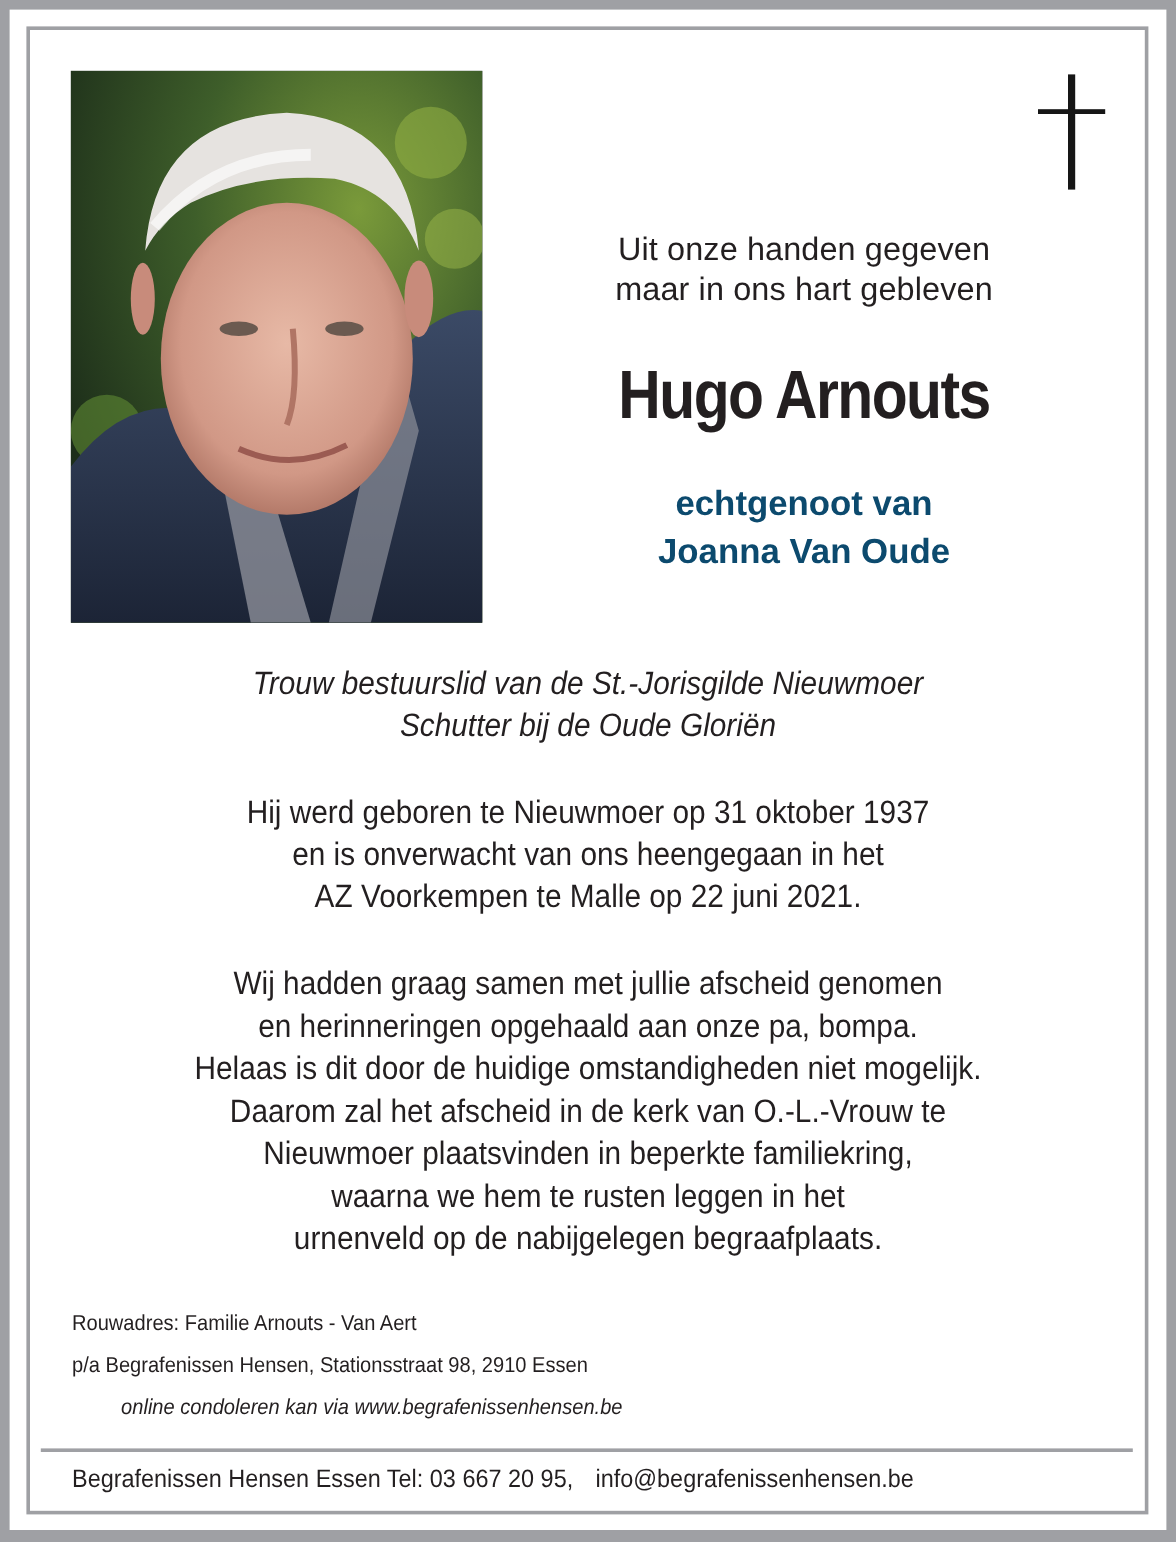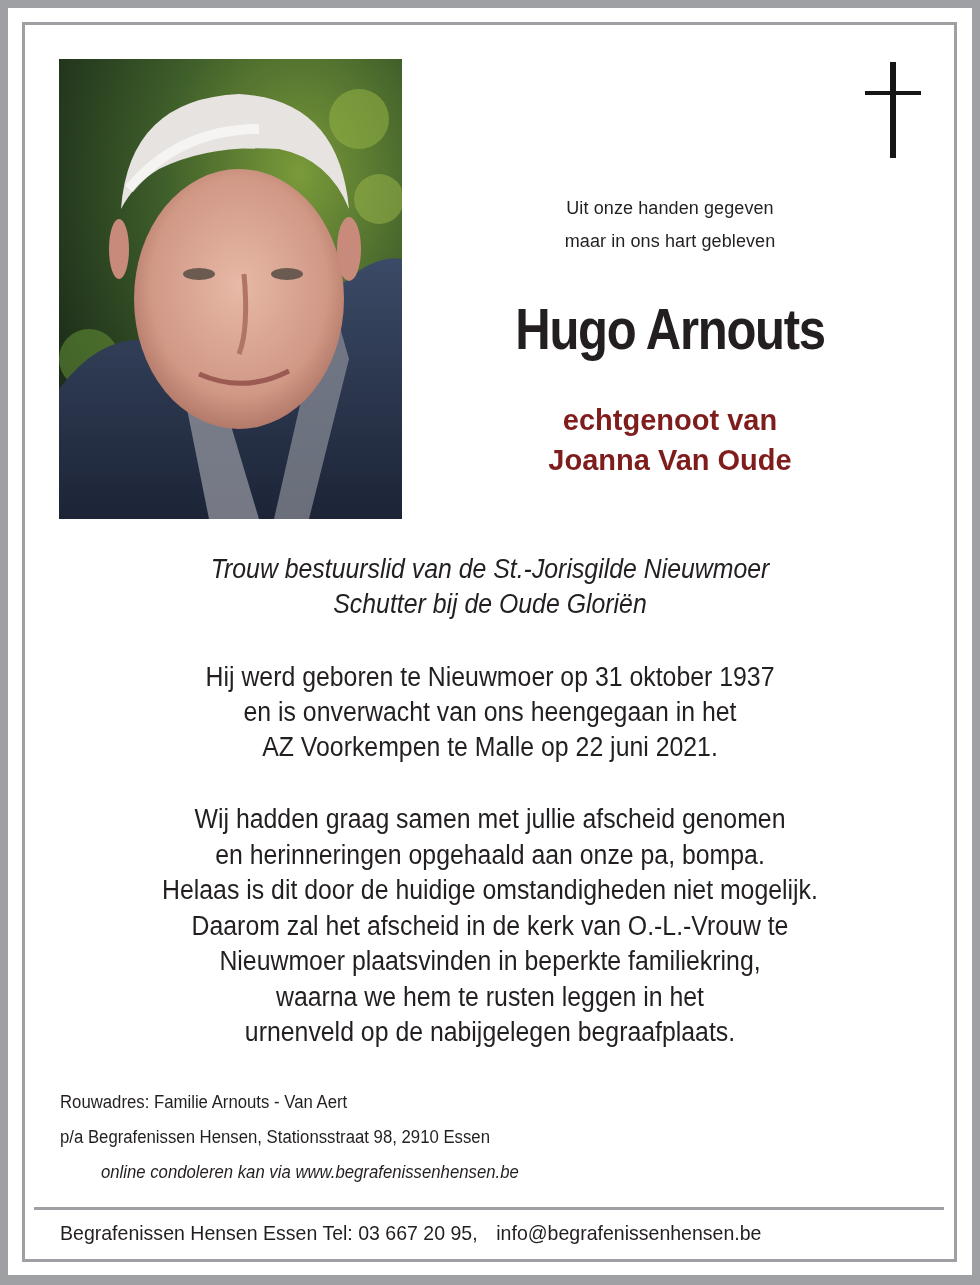--- a/index.html
+++ b/index.html
@@ -17,30 +17,30 @@
   .portrait {
     position:absolute; left:59px; top:59px; width:343px; height:460px; overflow:hidden;
     background:#2b3a2a;
   }
   .portrait svg { display:block; }
   .cross { position:absolute; left:865px; top:62px; width:56px; height:96px; }
   .cross .v { position:absolute; left:25px; top:0; width:6px; height:96px; background:#161616; }
   .cross .h { position:absolute; left:0; top:29px; width:56px; height:4px; background:#161616; }
   .motto {
     position:absolute; left:440px; top:192px; width:460px; text-align:center;
-    font-size:18px; line-height:33px; color:#231f20; letter-spacing:0.1px;
+    font-size:27px; line-height:33px; color:#231f20; letter-spacing:0.1px;
   }
   .name {
     position:absolute; left:440px; top:294px; width:460px; text-align:center;
     font-size:57px; font-weight:bold; letter-spacing:-1.5px; line-height:70px;
     transform:scaleX(0.86); transform-origin:center;
   }
   .spouse {
     position:absolute; left:440px; top:400px; width:460px; text-align:center;
-    font-size:29px; font-weight:bold; line-height:40px; color:#7f1d1d;
+    font-size:29px; font-weight:bold; line-height:40px; color:#0c4a6e;
   }
   .roles {
     position:absolute; left:60px; top:552px; width:860px; text-align:center;
     font-size:27px; line-height:35px; font-style:italic;
     transform:scaleX(0.92); transform-origin:center;
   }
   .bio {
     position:absolute; left:60px; top:660px; width:860px; text-align:center;
     font-size:27px; line-height:35px;
     transform:scaleX(0.92); transform-origin:center;

